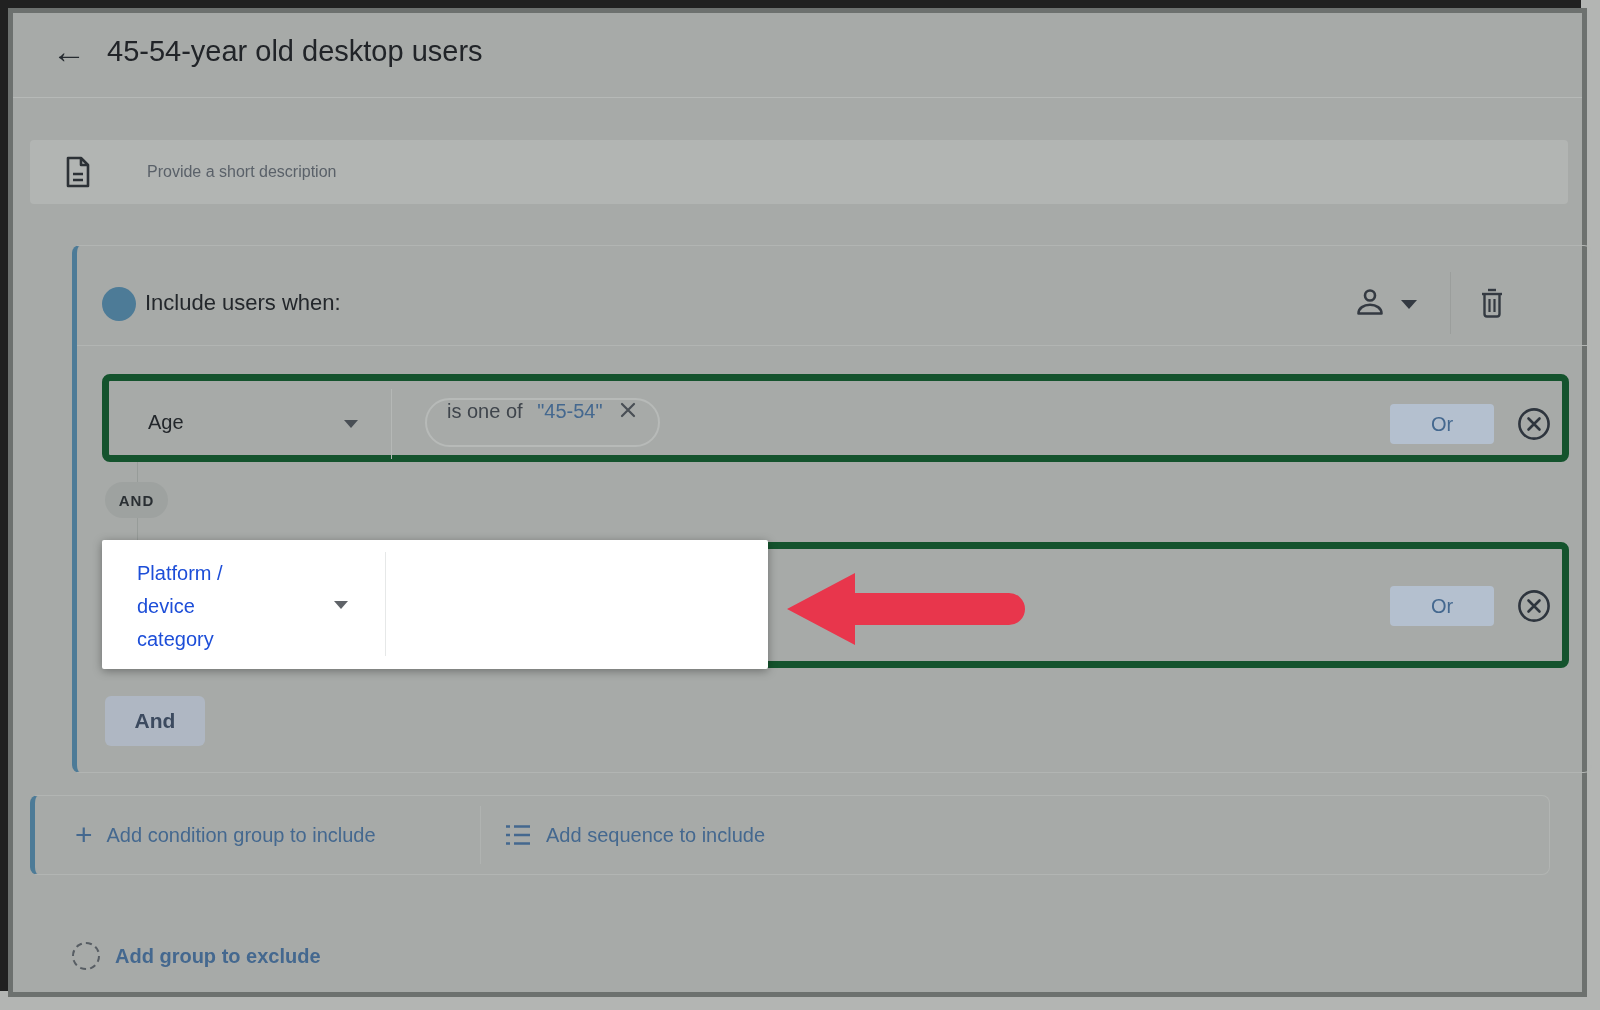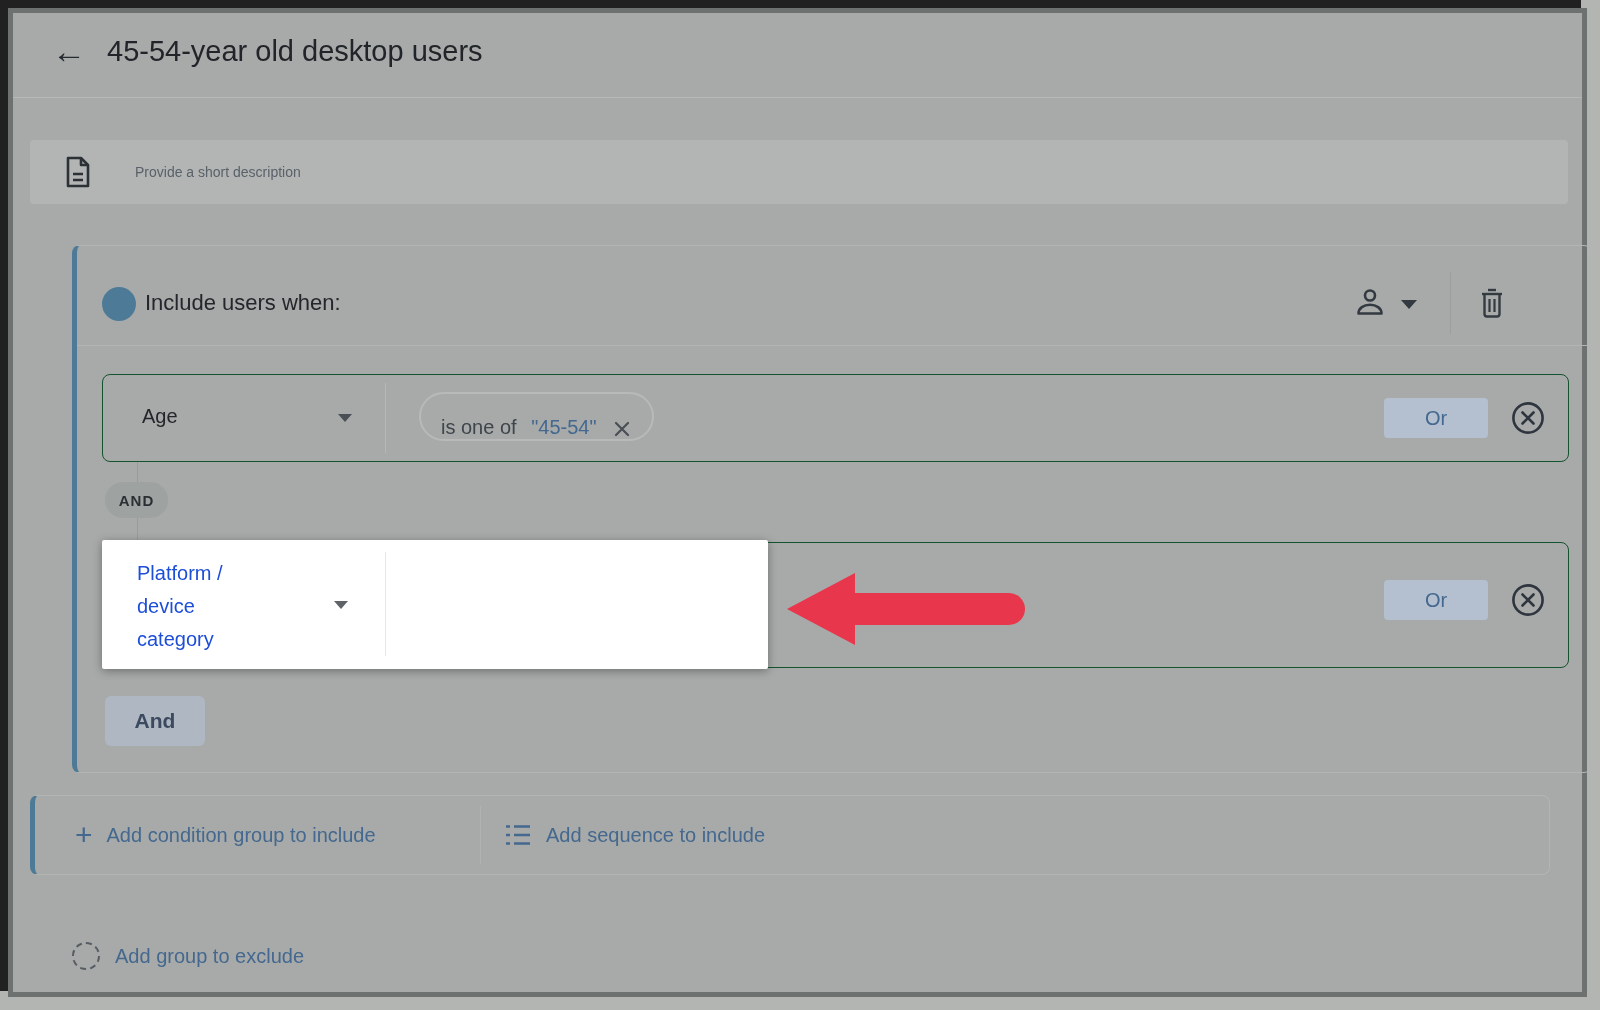--- a/index.html
+++ b/index.html
@@ -26,52 +26,52 @@
     font-size:29px; font-weight:400; color:#212428; white-space:nowrap;
   }
   .hdr-divider { position:absolute; left:0; right:0; top:84px; height:1px; background:#b6b9b7; }
 
   
   .desc-row {
     position:absolute; left:17px; top:127px; width:1538px; height:64px;
     background:#b2b5b3; border-radius:4px; display:flex; align-items:center; cursor:text;
   }
   .desc-row .doc-ic { margin-left:35px; width:26px; height:32px; flex:0 0 auto; }
-  .desc-row .ph { margin-left:44px; font-size:14px; color:#5a6169; }
+  .desc-row .ph { margin-left:56px; font-size:16px; color:#5a6169; }
 
   
   .inc-card {
     position:absolute; left:17px; top:232px; width:1520px; height:528px;
     border:1px solid #b2b5b3; border-left:5px solid #4d7b97; border-radius:8px;margin-left:42px;
   }
   .inc-circle { position:absolute; left:25px; top:41px; width:34px; height:34px; border-radius:50%; background:#4d7b97; }
   .inc-title { position:absolute; left:68px; top:45px; font-size:22px; line-height:24px; font-weight:500; color:#23272b; }
   .scope-btn { position:absolute; left:1272px; top:36px; width:72px; height:44px; background:none; border:none; cursor:pointer; }
   .scope-btn svg { position:absolute; left:6px; top:5px; }
   .caret { width:0; height:0; border-left:8px solid transparent; border-right:8px solid transparent; border-top:9px solid #343a42; }
   .scope-caret { position:absolute; right:4px; top:18px; }
   .inc-vdiv { position:absolute; left:1373px; top:26px; width:1px; height:62px; background:#9b9e9c; }
   .trash-btn { position:absolute; left:1394px; top:36px; width:42px; height:44px; background:none; border:none; cursor:pointer; }
   .inc-hdr-divider { position:absolute; left:0; right:0; top:99px; height:1px; background:#b2b5b3; }
 
   
   .cond-row {
     position:absolute; left:25px; width:1467px;
-    border:1px solid #14532d; border-radius:8px;
+    border:7px solid #14532d; border-radius:8px;
   }
   .row-age { top:128px; height:88px; }
   .row-platform-dim { top:296px; height:126px; }
 
   .dim-dd-label { position:absolute; left:39px; top:30px; font-size:20px; font-weight:500; color:#23272b; }
   .dd-caret { position:absolute; width:0; height:0; border-left:7px solid transparent; border-right:7px solid transparent; border-top:8px solid #494f55; }
   .row-vdiv { position:absolute; left:282px; top:8px; width:1px; height:70px; background:#b5b8b6; }
 
   .chip {
     position:absolute; height:49px; border:2px solid #b7bab8; border-radius:25px;
-    display:flex; align-items:flex-end; gap:9px; padding:0 20px; cursor:pointer; background:transparent;
+    display:flex; align-items:flex-start; gap:9px; padding:0 20px; cursor:pointer; background:transparent;
   }
   .chip .op { font-size:20px; font-weight:500; color:#3f454c; white-space:pre; }
   .chip .val { font-size:20px; font-weight:500; color:#44688f; white-space:pre; }
   .chip .x-ic { margin-left:6px; display:flex; }
 
   .or-btn {
     position:absolute; left:1281px; width:104px; height:40px; border:none; border-radius:4px;
     background:#b4c0cf; color:#44688f; font-size:20px; font-weight:500; cursor:pointer;
     font-family:inherit;
   }
@@ -119,21 +119,21 @@
   }
   .add-cond-btn { left:40px; }
   .add-seq-btn { left:469px; }
   .plus-ic { font-size:30px; font-weight:400; line-height:30px; }
   .add-vdiv { position:absolute; left:445px; top:10px; width:1px; height:58px; background:#b0b3b1; }
 
   
   .exclude-btn {
     position:absolute; left:59px; top:927px; height:32px; background:none; border:none; cursor:pointer;
     display:flex; align-items:center; gap:15px; font-family:inherit;
-    font-size:20px; font-weight:400; color:#44688f;
+    font-size:20px; font-weight:700; color:#44688f;
   }
   .dashed-circle { width:28px; height:28px; border:2px dashed #575d63; border-radius:50%; }
 </style>
 </head>
 <body>
 
 <div class="window">
   <div class="win-in">
 
     <button class="back-btn">

